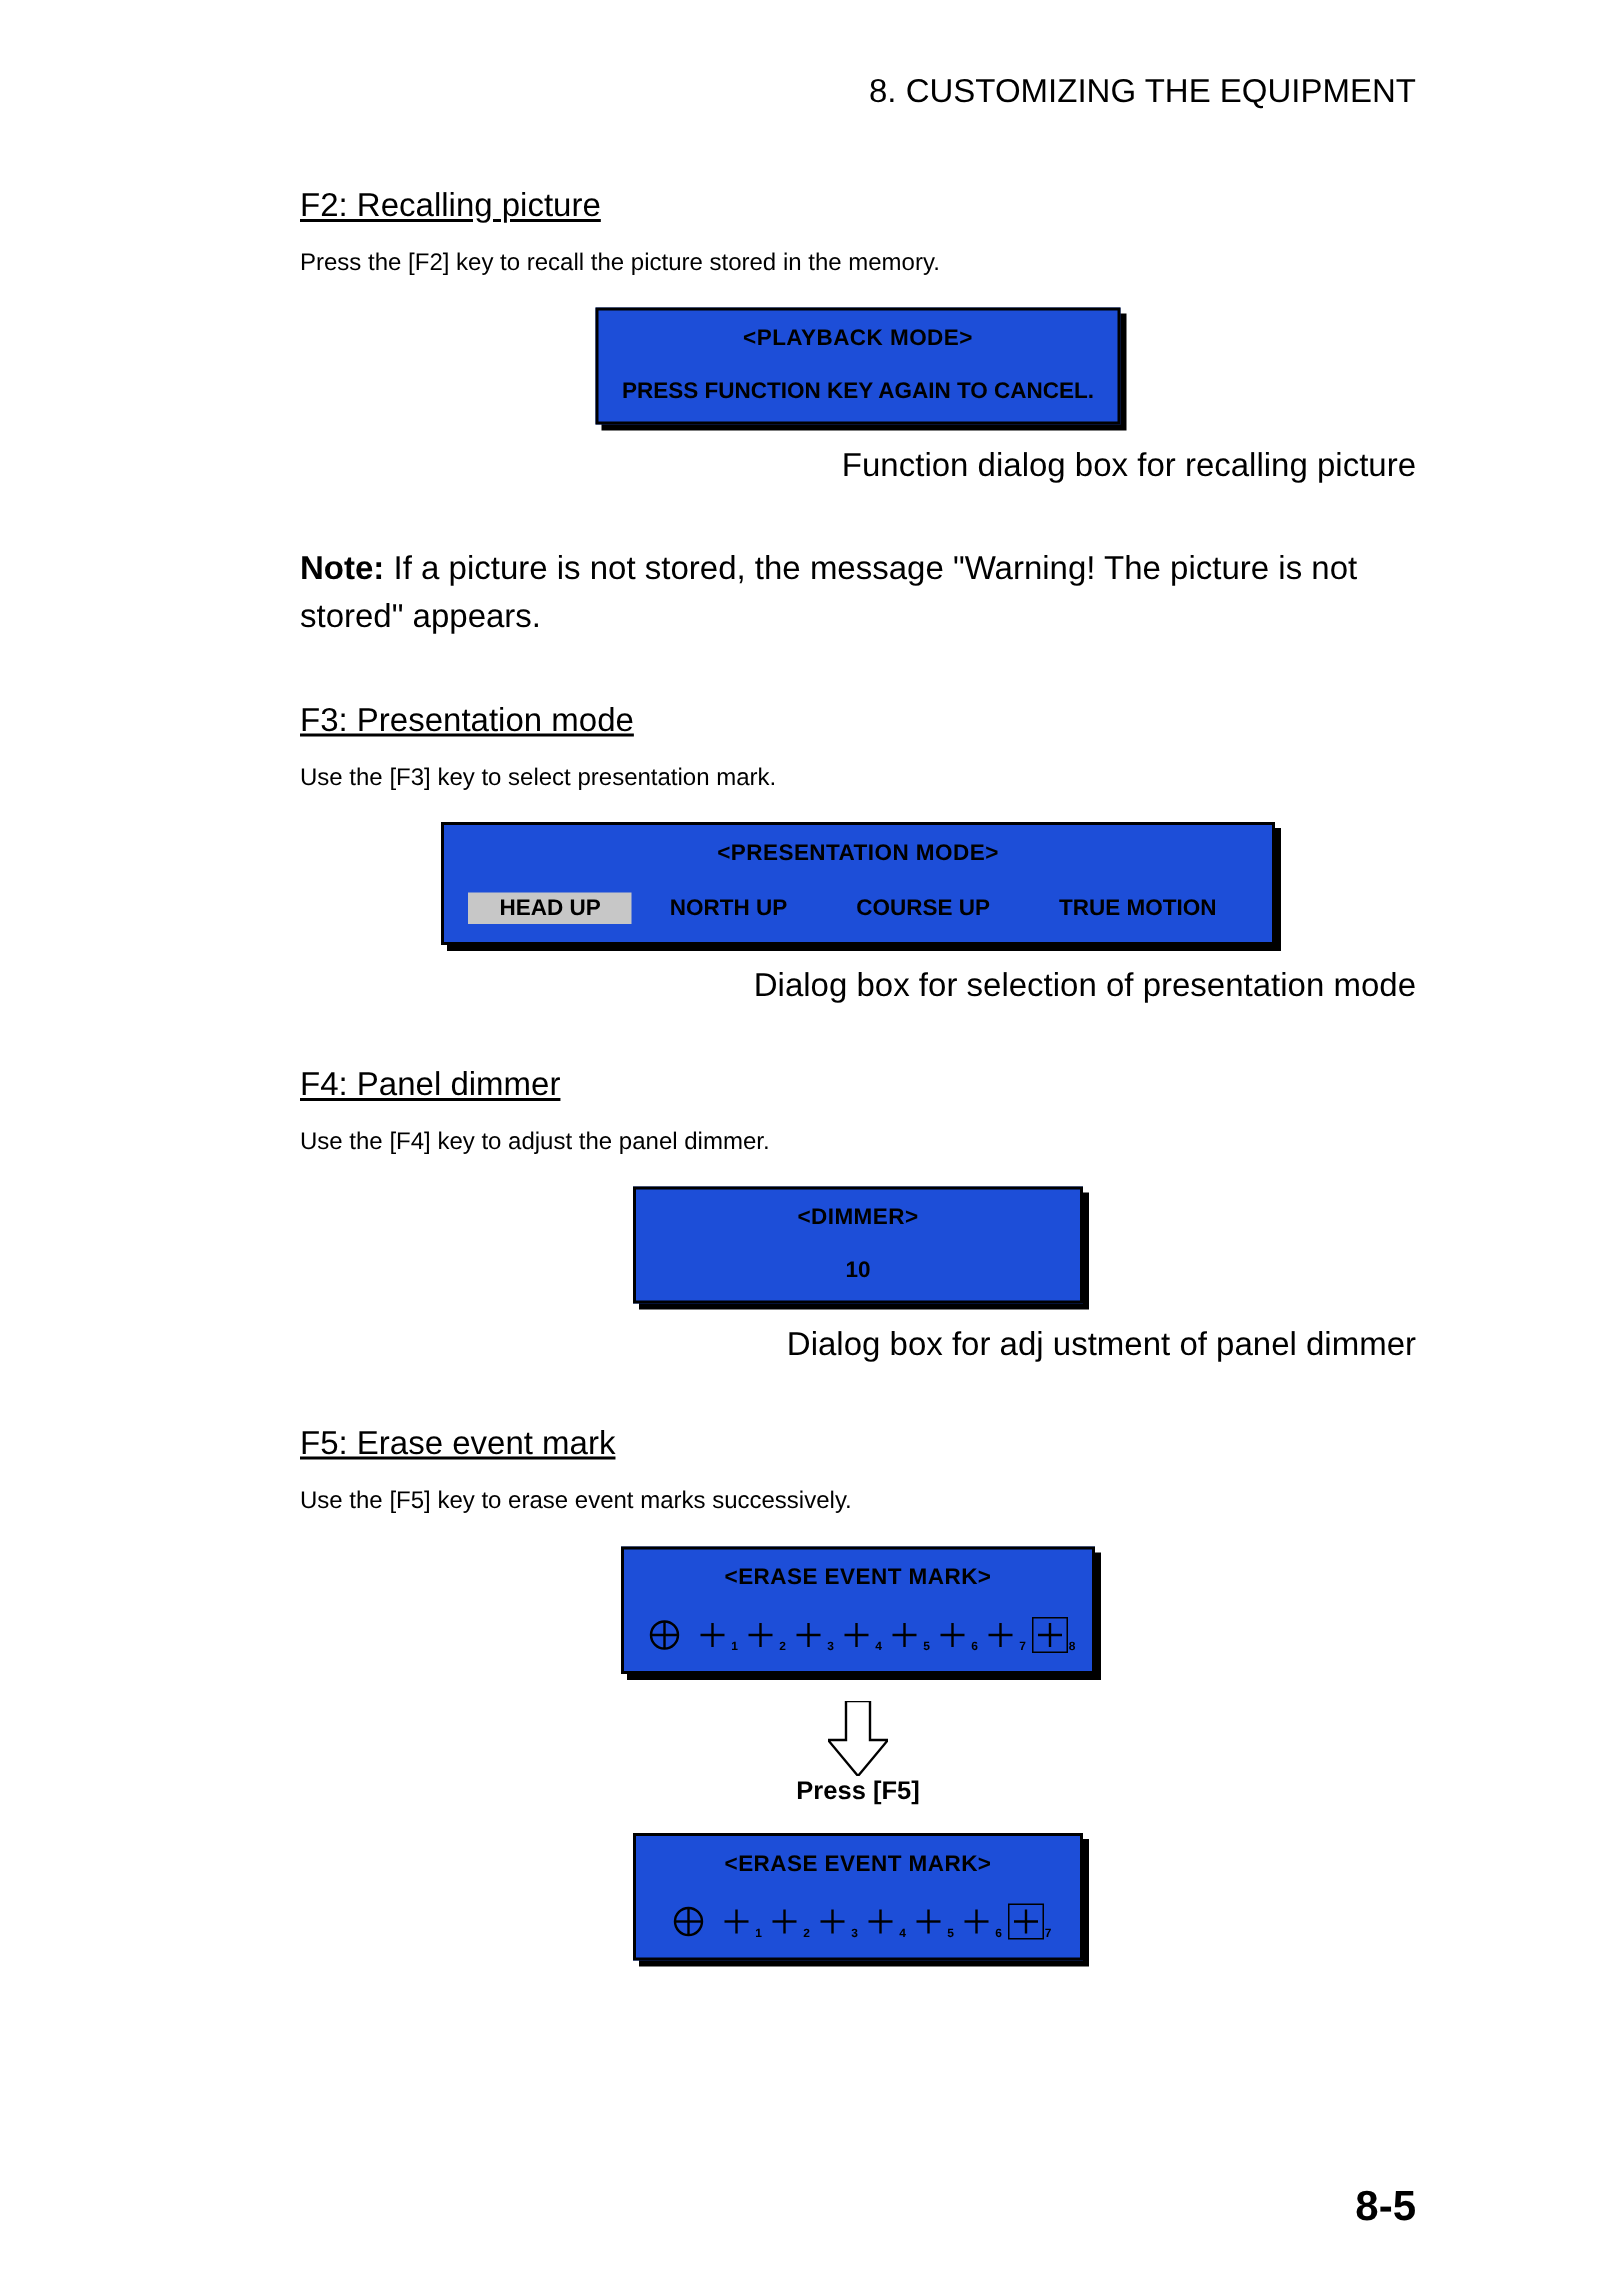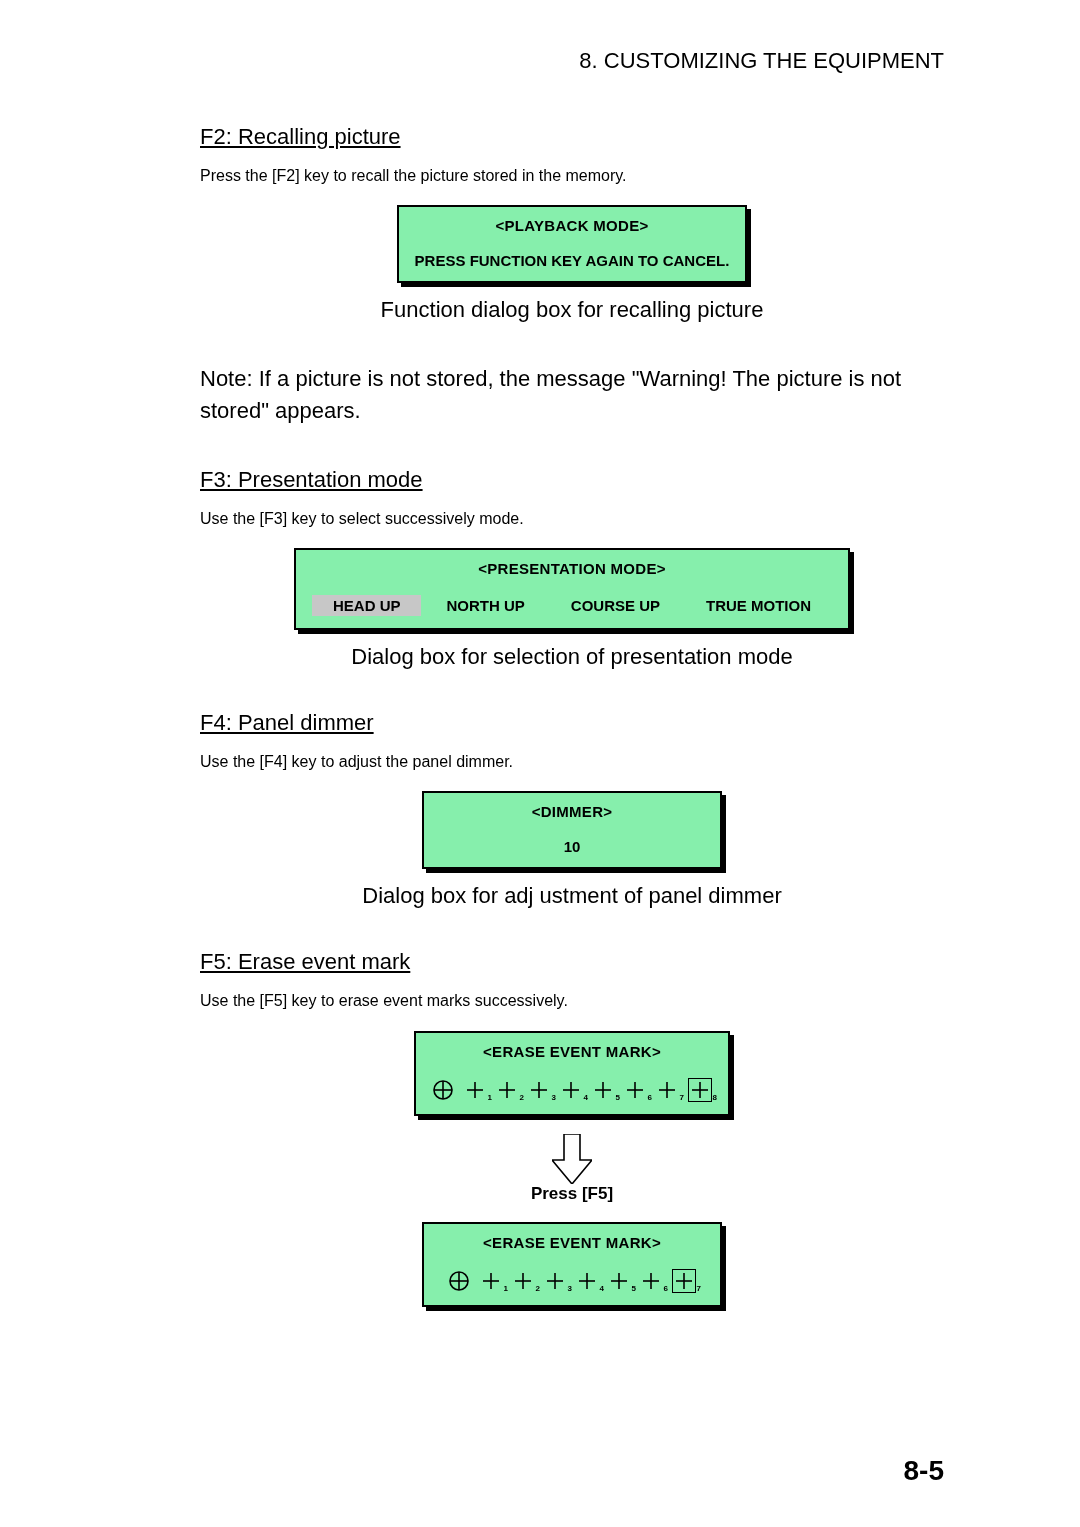--- a/index.html
+++ b/index.html
@@ -26,39 +26,39 @@
     text-decoration: underline;
     font-size: 22px;
     margin: 0 0 14px 0;
   }
   .body-text {
     font-size: 16px;
     line-height: 1.45;
     margin-bottom: 18px;
   }
   .caption {
-    text-align: center;
+    text-align: right;
     font-size: 22px;
     margin: 14px 0 40px 0;
   }
   .note {
     font-size: 22px;
     line-height: 1.45;
     margin-bottom: 40px;
   }
-  .note b { font-weight: normal; }
+  .note b { font-weight: bold; }
   .dialog-wrap {
     display: flex;
     justify-content: center;
     margin-top: 6px;
     margin-bottom: 8px;
   }
   .dialog {
     border: 2px solid #000;
-    background: #86efac;
+    background: #1d4ed8;
     box-shadow: 4px 4px 0 #000;
     padding: 10px 16px 12px 16px;
     text-align: center;
     font-weight: bold;
     font-size: 15px;
     min-width: 280px;
     box-sizing: border-box;
   }
   .dialog .title {
     margin-bottom: 18px;
@@ -143,21 +143,21 @@
       <div class="body-line">PRESS FUNCTION KEY AGAIN TO CANCEL.</div>
     </div>
   </div>
   <div class="caption">Function dialog box  for recalling picture</div>
 
   <div class="note">
     <b>Note:</b><span> If a picture is not stored, the message "Warning! The picture is not stored" appears.</span>
   </div>
 
   <div class="section-title">F3: Presentation mode</div>
-  <div class="body-text">Use the [F3] key to select successively mode.</div>
+  <div class="body-text">Use the [F3] key to select presentation mark.</div>
 
   <div class="dialog-wrap">
     <div class="dialog" style="min-width:360px;">
       <div class="title">&lt;PRESENTATION MODE&gt;</div>
       <div class="options-row" id="f3-options">
           <span class="opt selected">HEAD UP</span>
           <span class="opt">NORTH UP</span>
           <span class="opt">COURSE UP</span>
           <span class="opt">TRUE MOTION</span>
         </div>

